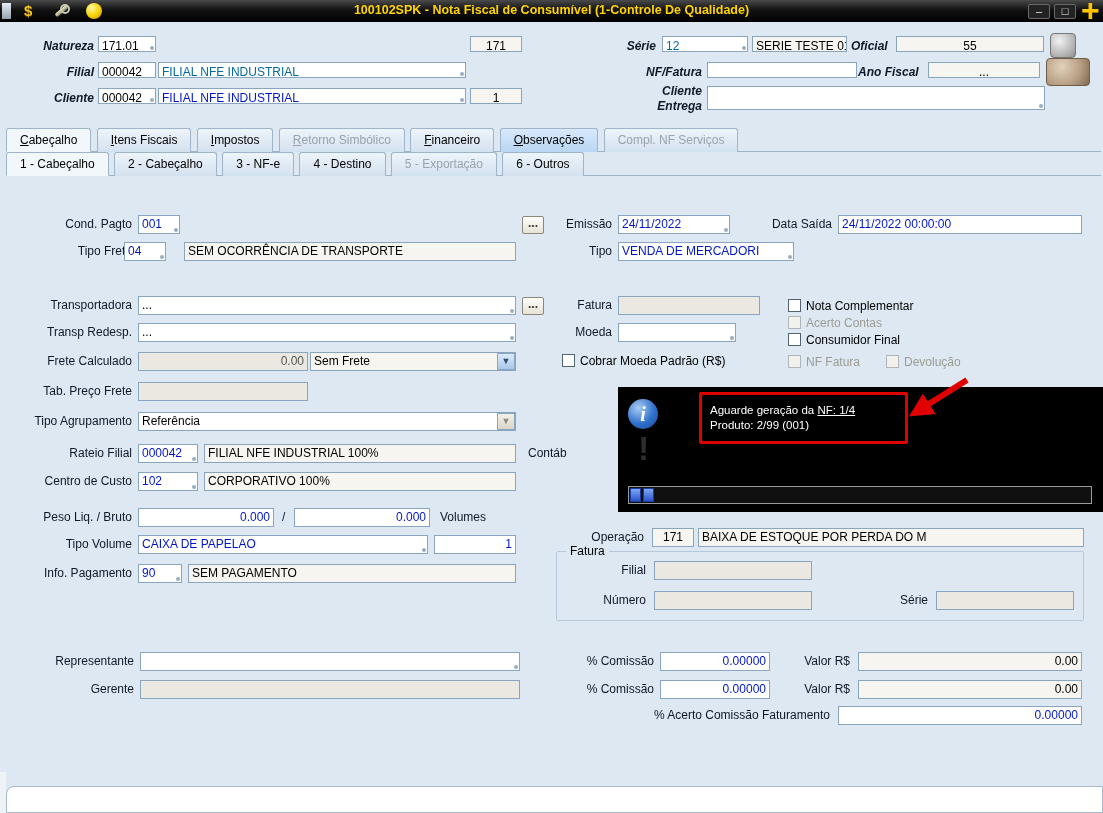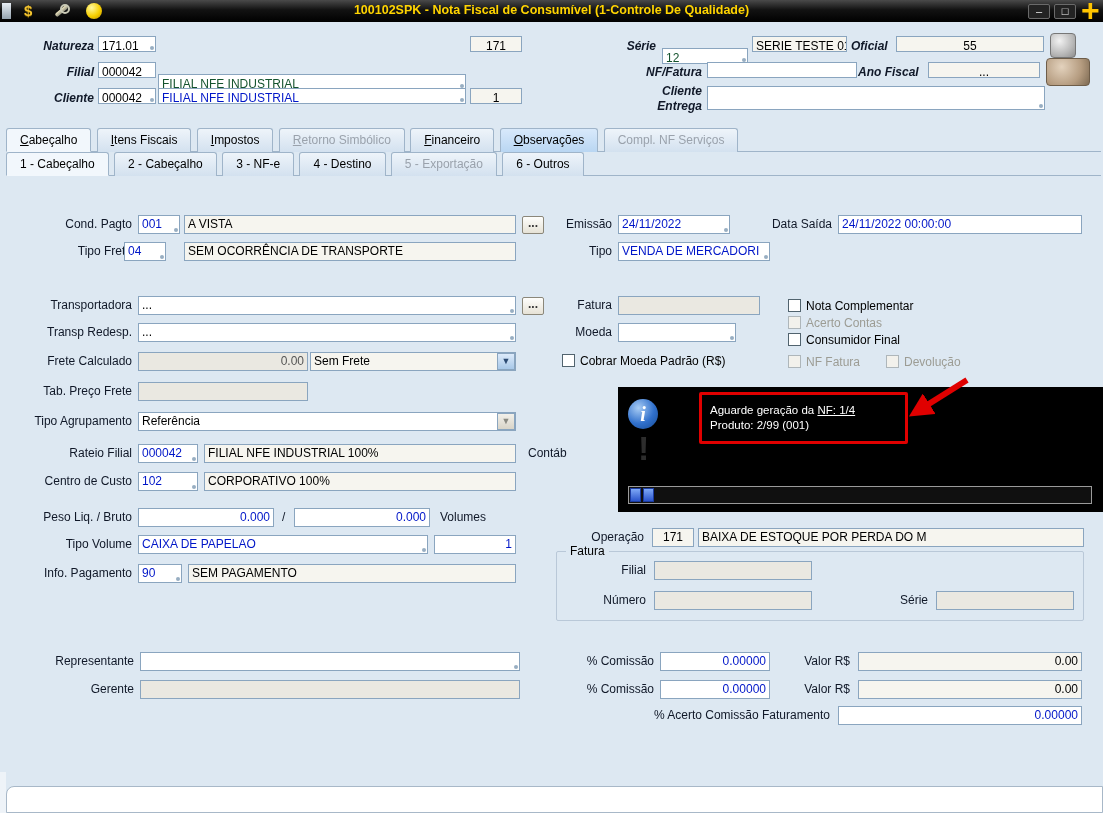--- a/index.html
+++ b/index.html
@@ -30,21 +30,21 @@
   
   .lbl { position:absolute; white-space:nowrap; line-height:15px; color:#101828; }
   .b { font-weight:bold;font-style:italic; }
   .r { text-align:right; }
   .fld { position:absolute; height:19px; line-height:17px; border:1px solid #8aa5bf; background:#fff;
          padding:0 3px; overflow:hidden; white-space:nowrap; font-size:12px; }
   .h20 { height:16px; line-height:18px; }
   .ro  { background:#f6f5ef; }
   .dis { background:#eae8e1; color:#555; }
   .blue { color:#0016c8; }
-  .red  { color:#14532d;margin-top:12px; }
+  .red  { color:#0369a1; }
   .ctr { text-align:center; }
   .rt  { text-align:right; }
   .lk::after { content:""; position:absolute; right:1px; bottom:1px; width:4px; height:4px;
                border-radius:50%; background:#98aec2; }
   .btn3 { position:absolute; width:22px; height:18px; background:linear-gradient(#fefefc,#e6e2d6);
           border:1px solid #8b877a; border-radius:2px; text-align:center; line-height:12px;
           font-weight:bold; color:#333; cursor:pointer; }
   .ddb { position:absolute; width:18px; height:17px; border:1px solid #8aa5bf; text-align:center;
          line-height:15px; font-size:9px; color:#2b4a72; }
   .ddb.on  { background:linear-gradient(#dceafa,#a8c8e8); }
@@ -151,21 +151,20 @@
     <div class="tab act">1 - Cabeçalho</div>
     <div class="tab">2 - Cabeçalho</div>
     <div class="tab">3 - NF-e</div>
     <div class="tab">4 - Destino</div>
     <div class="tab off3">5 - Exportação</div>
     <div class="tab">6 - Outros</div>
   </div>
 
   <div class="lbl r" style="left:4px;top:217px;width:128px">Cond. Pagto</div>
   <div class="fld blue lk" style="left:138px;top:215px;width:42px">001</div>
-  <div class="fld ro" style="left:184px;top:215px;width:332px">A VISTA</div>
   <div class="btn3" style="left:522px;top:216px">...</div>
 
   <div class="lbl r" style="left:4px;top:244px;width:128px">Tipo Frete</div>
   <div class="fld blue lk" style="left:124px;top:242px;width:42px">04</div>
   <div class="fld ro" style="left:184px;top:242px;width:332px">SEM OCORRÊNCIA DE TRANSPORTE</div>
 
   <div class="lbl r" style="left:4px;top:298px;width:128px">Transportadora</div>
   <div class="fld lk" style="left:138px;top:296px;width:378px">...</div>
   <div class="btn3" style="left:522px;top:297px">...</div>
 
@@ -205,21 +204,21 @@
   <div class="lbl r" style="left:4px;top:566px;width:128px">Info. Pagamento</div>
   <div class="fld blue lk" style="left:138px;top:564px;width:44px">90</div>
   <div class="fld ro" style="left:188px;top:564px;width:328px">SEM PAGAMENTO</div>
 
   <div class="lbl r" style="left:540px;top:217px;width:72px">Emissão</div>
   <div class="fld blue lk" style="left:618px;top:215px;width:112px">24/11/2022</div>
   <div class="lbl r" style="left:762px;top:217px;width:70px">Data Saída</div>
   <div class="fld blue" style="left:838px;top:215px;width:244px">24/11/2022 00:00:00</div>
 
   <div class="lbl r" style="left:540px;top:244px;width:72px">Tipo</div>
-  <div class="fld blue lk" style="left:618px;top:242px;width:152px">VENDA DE MERCADORI</div>
+  <div class="fld blue lk" style="left:618px;top:242px;width:176px">VENDA DE MERCADORI</div>
 
   <div class="lbl r" style="left:540px;top:298px;width:72px">Fatura</div>
   <div class="fld dis" style="left:618px;top:296px;width:142px"></div>
   <span class="cb" style="left:788px;top:299px"></span>
   <span class="cbl" style="left:806px;top:299px">Nota Complementar</span>
 
   <div class="lbl r" style="left:540px;top:325px;width:72px">Moeda</div>
   <div class="fld lk" style="left:618px;top:323px;width:118px"></div>
   <span class="cb cbd" style="left:788px;top:316px"></span>
   <span class="cbl gray" style="left:806px;top:316px">Acerto Contas</span>

